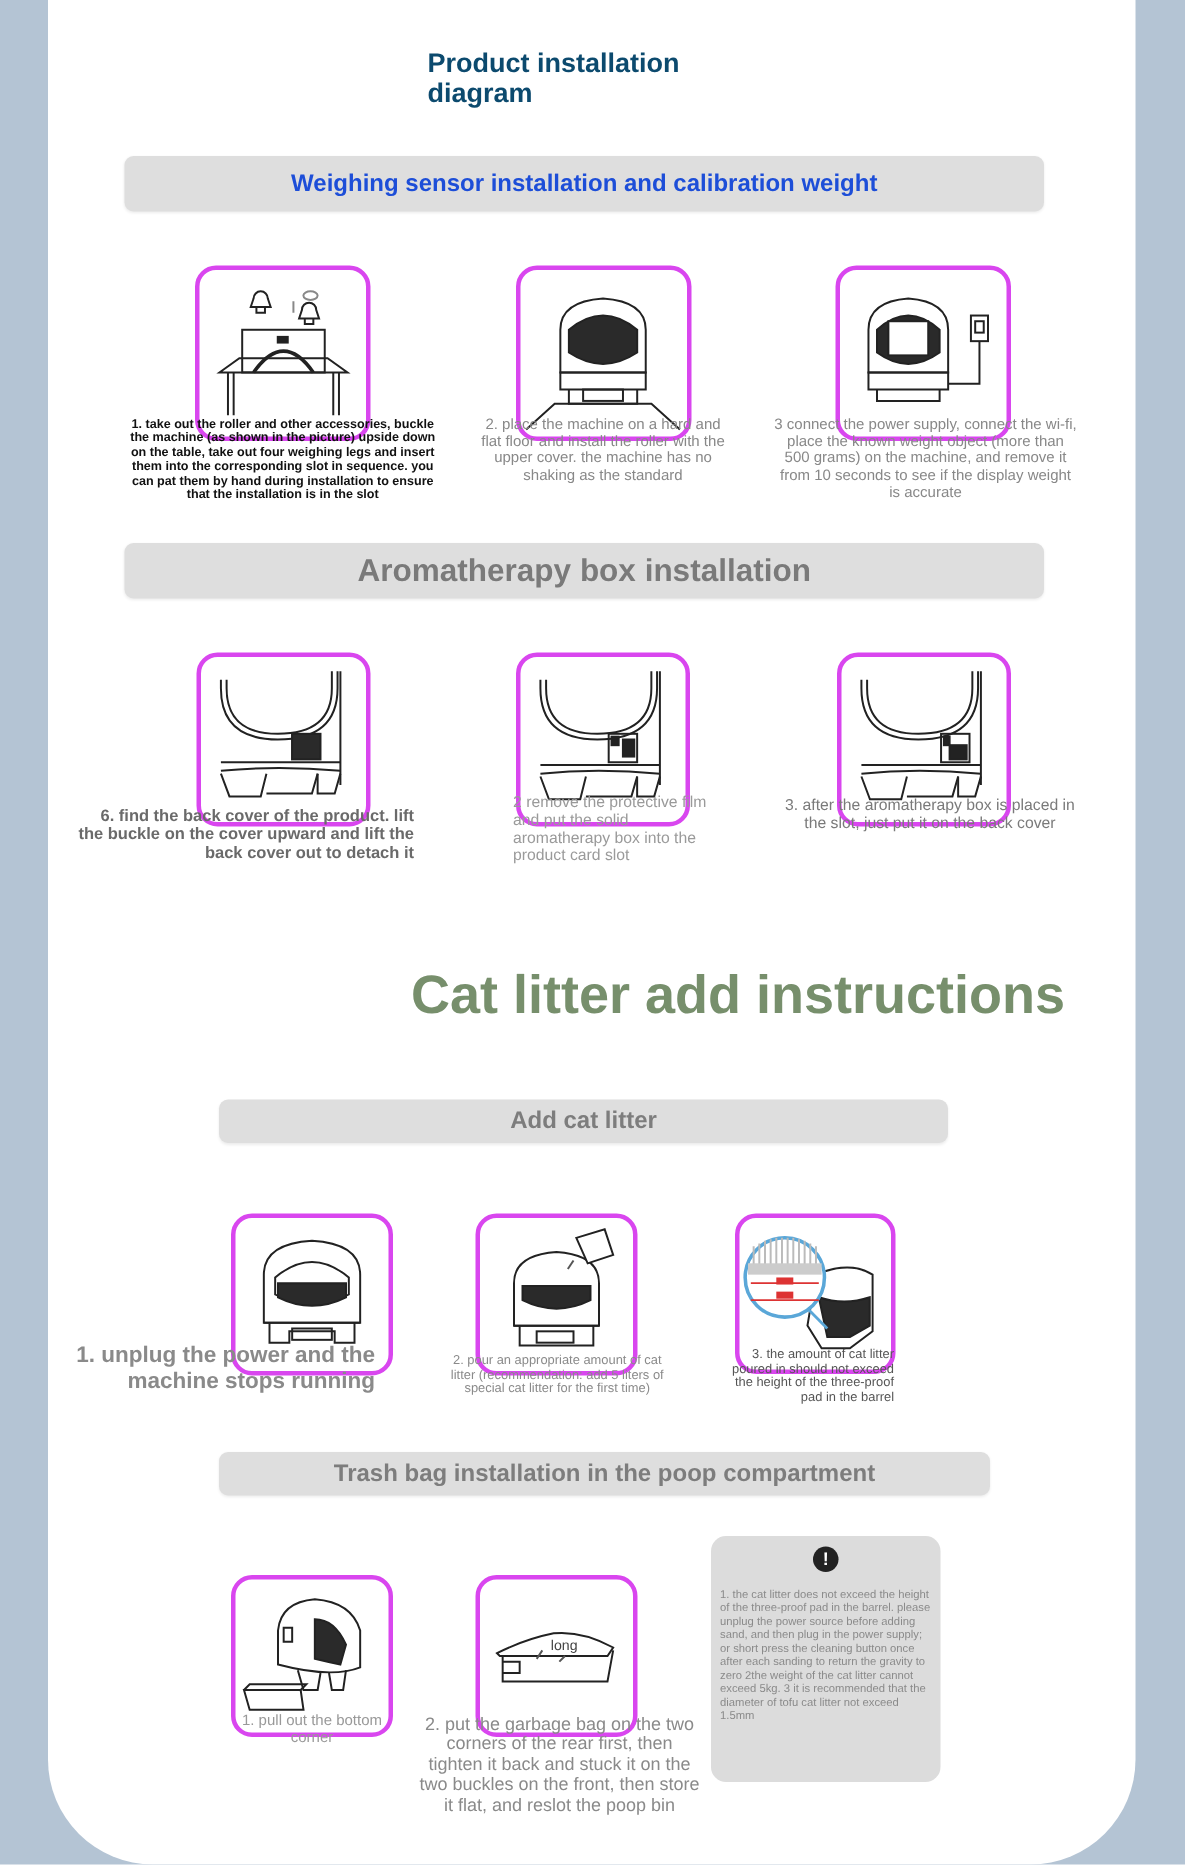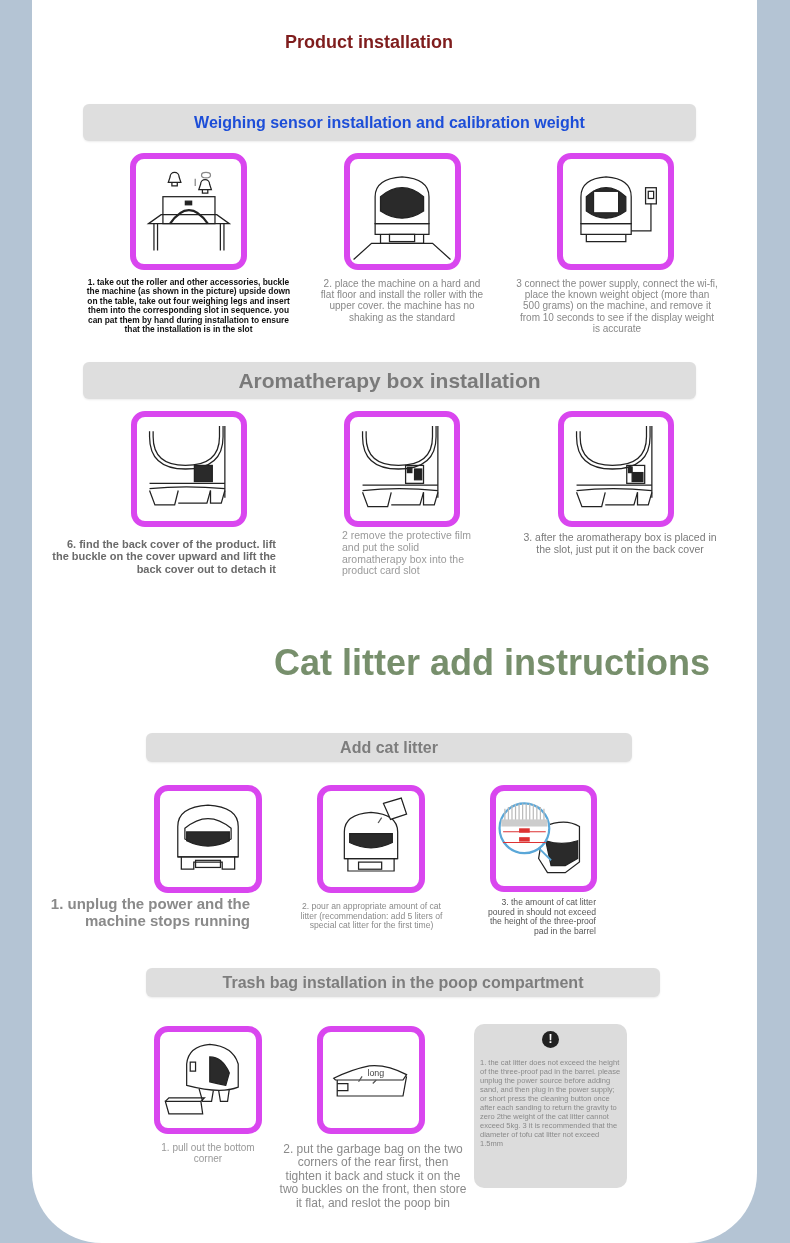--- a/index.html
+++ b/index.html
@@ -9,41 +9,41 @@
     font-family:"Liberation Sans", "DejaVu Sans", sans-serif;
     position:relative;
   }
   .card {
     position:absolute; left:32px; top:-40px; width:725px; height:1283px;
     background:#ffffff; border-radius:0 0 70px 70px;
   }
   .abs { position:absolute; }
   .title-top {
     left:285px; top:32px; width:220px;
-    font-size:18px; font-weight:bold; color:#7f1d1d; line-height:20px;
+    font-size:18px; font-weight:bold; color:#0c4a6e; line-height:20px;
   }
   .bar {
     background:#dedede; border-radius:6px; text-align:center;
     box-shadow:0 1px 2px rgba(0,0,0,0.08);
   }
   .bar1 { left:83px; top:104px; width:613px; height:37px; line-height:37px;
     font-size:16px; font-weight:bold; color:#1d4ed8; }
   .bar2 { left:83px; top:362px; width:613px; height:37px; line-height:37px;
     font-size:21px; font-weight:bold; color:#7a7a7a; }
   .bar3 { left:146px; top:733px; width:486px; height:29px; line-height:29px;
     font-size:16px; font-weight:bold; color:#7d7d7d; }
   .bar4 { left:146px; top:968px; width:514px; height:29px; line-height:29px;
     font-size:16px; font-weight:bold; color:#7d7d7d; }
   .big-title {
     left:80px; top:642px; width:630px; text-align:right;
     font-size:36px; font-weight:bold; color:#778f6c;
   }
   .pic {
-    border:6px solid #d946ef; border-radius:14px; background:#fff;
-    box-sizing:border-box; overflow:hidden;
+    border:3px solid #d946ef; border-radius:14px; background:#fff;
+    box-sizing:border-box; overflow:hidden;margin-top:24px;
   }
   .pic svg { width:100%; height:100%; display:block; }
   .cap { text-align:center; color:#888; line-height:1.12; }
   .cap.dark { color:#111; font-weight:bold; }
   .note {
     left:474px; top:1024px; width:153px; height:164px;
     background:#dcdcdc; border-radius:10px; box-sizing:border-box;
     padding:34px 6px 6px 6px; font-size:7.5px; color:#8a8a8a; line-height:1.2;
   }
   .warn {
@@ -52,20 +52,21 @@
     font-size:12px; line-height:17px; text-align:center;
   }
 </style>
 </head>
 <body>
 
 <div class="card"></div>
 
 <div class="abs title-top">
   <div>Product installation</div>
+  <div>diagram</div>
 </div>
 
 <div class="abs bar bar1">Weighing sensor installation and calibration weight</div>
 
 <div class="abs pic" style="left:130px;top:153px;width:117px;height:117px;">
   <svg viewBox="0 0 117 117" fill="none" stroke="#222" stroke-width="1.4">
     <path d="M38 20 a5 5 0 0 1 10 0 l2 6 h-14z"></path>
       <path d="M40 26 v4 h6 v-4"></path>
     <path d="M72 28 a5 5 0 0 1 10 0 l2 6 h-14z"></path>
       <path d="M74 34 v4 h6 v-4"></path>

